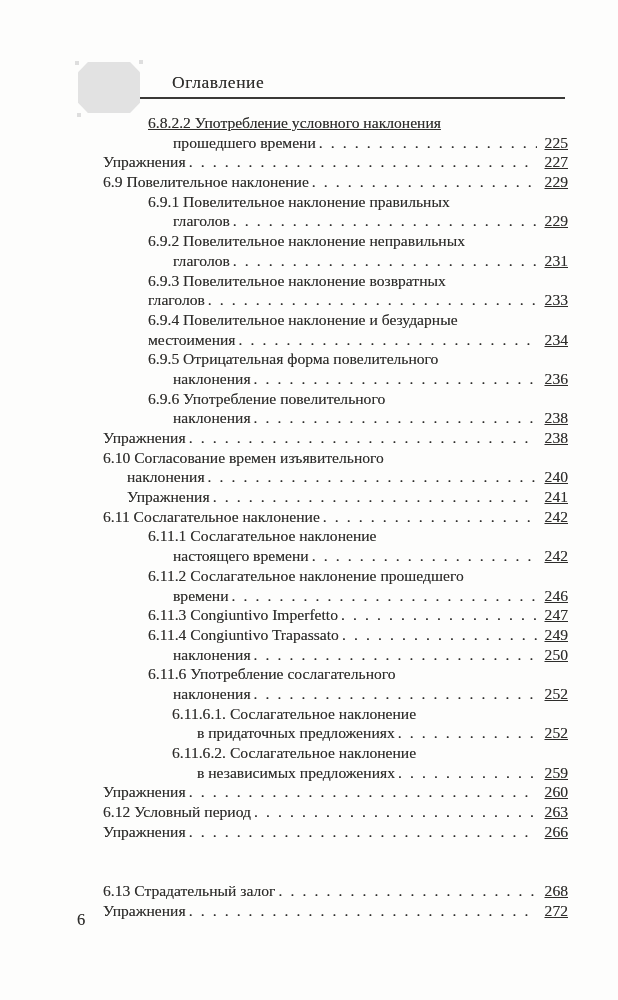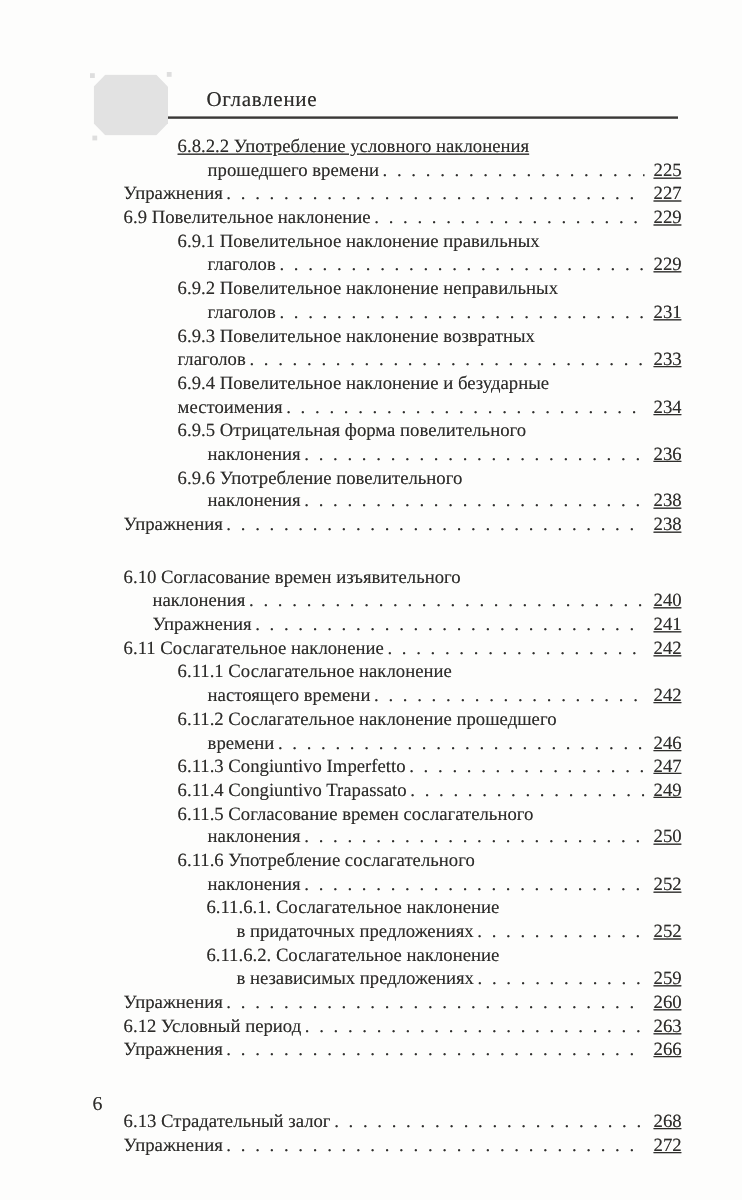--- a/index.html
+++ b/index.html
@@ -138,21 +138,21 @@
       <div class="row" style="padding-left: 70px;">
       <span class="t">наклонения</span>
       <span class="leader"></span>
       <span class="pg">238</span>
     </div>
       <div class="row" style="padding-left: 0px;">
       <span class="t">Упражнения</span>
       <span class="leader"></span>
       <span class="pg">238</span>
     </div>
-      <div class="row" style="padding-left: 0px; margin-top: 24px;">
+      <div class="row" style="padding-left: 0px;">
       <span class="t">6.10 Согласование времен изъявительного</span>
 
     </div>
       <div class="row" style="padding-left: 24px;">
       <span class="t">наклонения</span>
       <span class="leader"></span>
       <span class="pg">240</span>
     </div>
       <div class="row" style="padding-left: 24px;">
       <span class="t">Упражнения</span>
@@ -184,24 +184,20 @@
     </div>
       <div class="row" style="padding-left: 45px;">
       <span class="t">6.11.3 Congiuntivo Imperfetto</span>
       <span class="leader"></span>
       <span class="pg">247</span>
     </div>
       <div class="row" style="padding-left: 45px;">
       <span class="t">6.11.4 Congiuntivo Trapassato</span>
       <span class="leader"></span>
       <span class="pg">249</span>
-    </div>
-      <div class="row" style="padding-left: 45px;">
-      <span class="t">6.11.5 Согласование времен сослагательного</span>
-
     </div>
       <div class="row" style="padding-left: 70px;">
       <span class="t">наклонения</span>
       <span class="leader"></span>
       <span class="pg">250</span>
     </div>
       <div class="row" style="padding-left: 45px;">
       <span class="t">6.11.6 Употребление сослагательного</span>
 
     </div>

